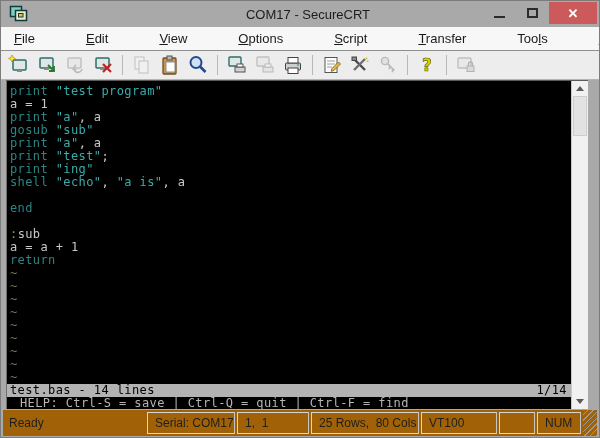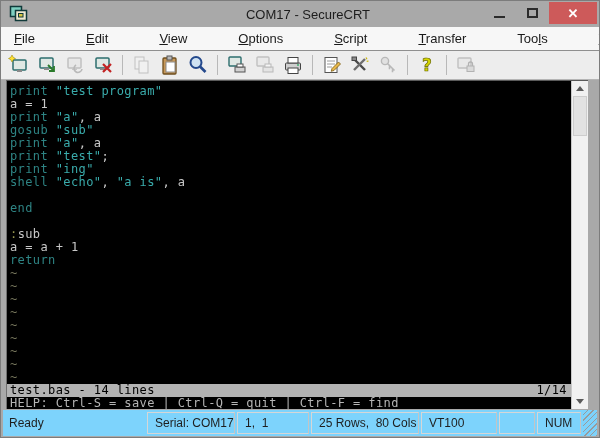--- a/index.html
+++ b/index.html
@@ -61,37 +61,37 @@
   .sg-lbl { color:var(--t-lbl); }
 
   .term-status {
     height:13px; background:#b3b3b3; color:#000;
     font-family:"DejaVu Sans Mono", monospace; font-size:12px; line-height:13px;
     letter-spacing:0.4px; display:flex; justify-content:space-between; padding:0 4px 0 3px;gap:44px;
   }
   .term-help {
     height:13px; background:#000; color:#b5b5b5;
     font-family:"DejaVu Sans Mono", monospace; font-size:12px; line-height:13px;
-    letter-spacing:0.4px; padding-left:3px; white-space:pre;
+    letter-spacing:0.4px; padding-left:13px; white-space:pre;
   }
 
   
   .term-scrollbar {
     width:17px; flex:0 0 auto; background:#f1f1f1; border-left:1px solid #c9c9c9;
     display:flex; flex-direction:column;
   }
   .scb-btn { height:15px; display:flex; align-items:center; justify-content:center; }
   .tri-up { width:0; height:0; border-left:4px solid transparent; border-right:4px solid transparent; border-bottom:5px solid #5a5a5a; }
   .tri-down { width:0; height:0; border-left:4px solid transparent; border-right:4px solid transparent; border-top:5px solid #5a5a5a; }
   .scb-track { flex:1 1 auto; position:relative; }
   .scb-thumb { position:absolute; top:0; left:1px; right:1px; height:40px; background:#e2e2e2; border:1px solid #cdcdcd; }
 
   
   .statusbar {
-    height:26px; margin:1px 2px 0 2px; background:#7dd3fc;
+    height:26px; margin:1px 2px 0 2px; background:#a16207;
     display:flex; align-items:stretch; font-size:12px; color:#1e1e1e;
   }
   .sb-ready { flex:1 1 auto; display:flex; align-items:center; padding-left:6px; }
   .sb-seg {
     display:flex; align-items:center; padding:4px 7px; white-space:pre;
     border:1px solid #d6d6d6; border-right-color:#c4c4c4; margin:2px 0 2px 2px;
   }
   .w-serial { width:88px; } .w-cursor { width:72px; } .w-size { width:108px; }
   .w-emu { width:76px; } .w-extra { width:36px; } .w-num { width:44px; }
   .sb-grip {

